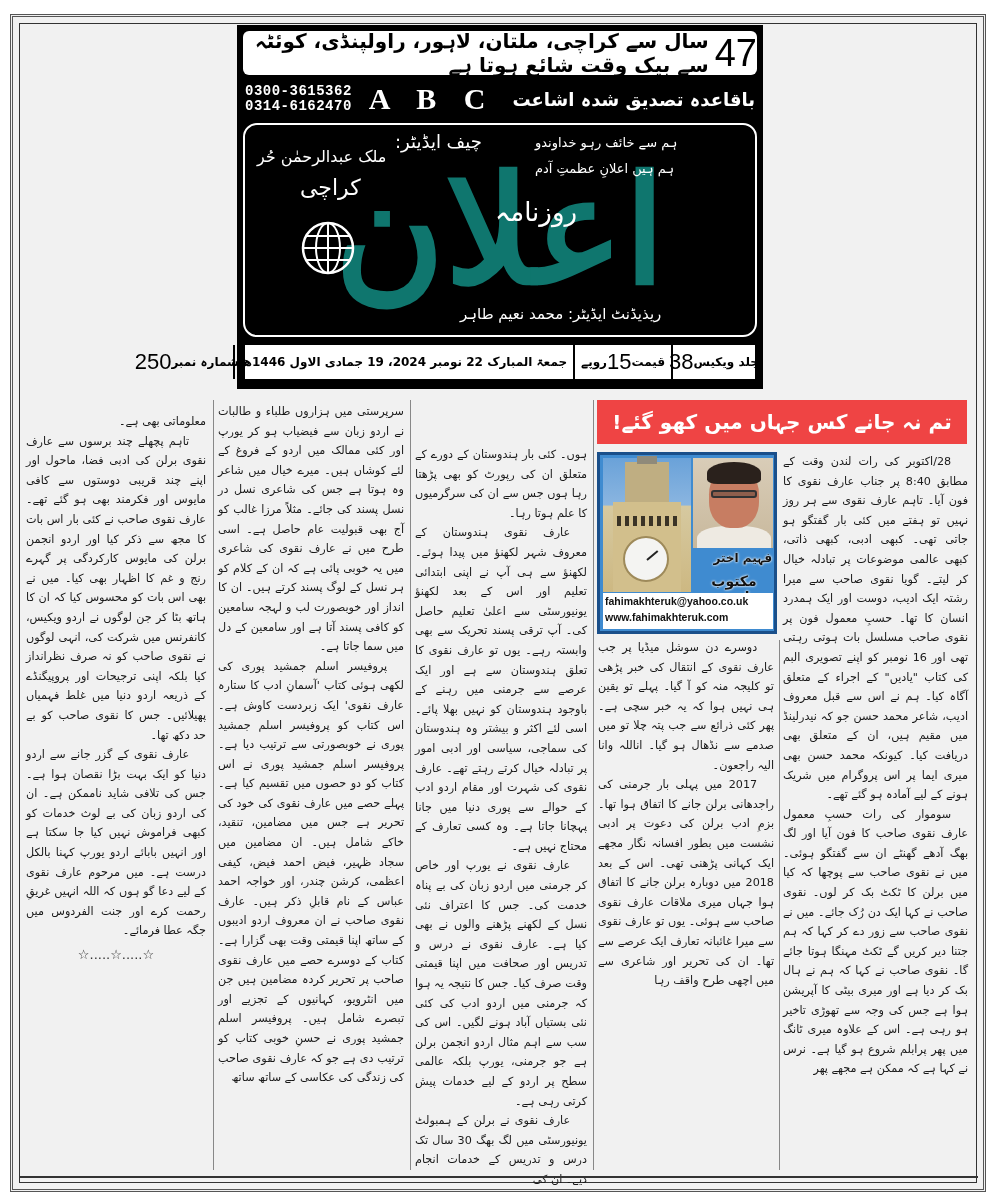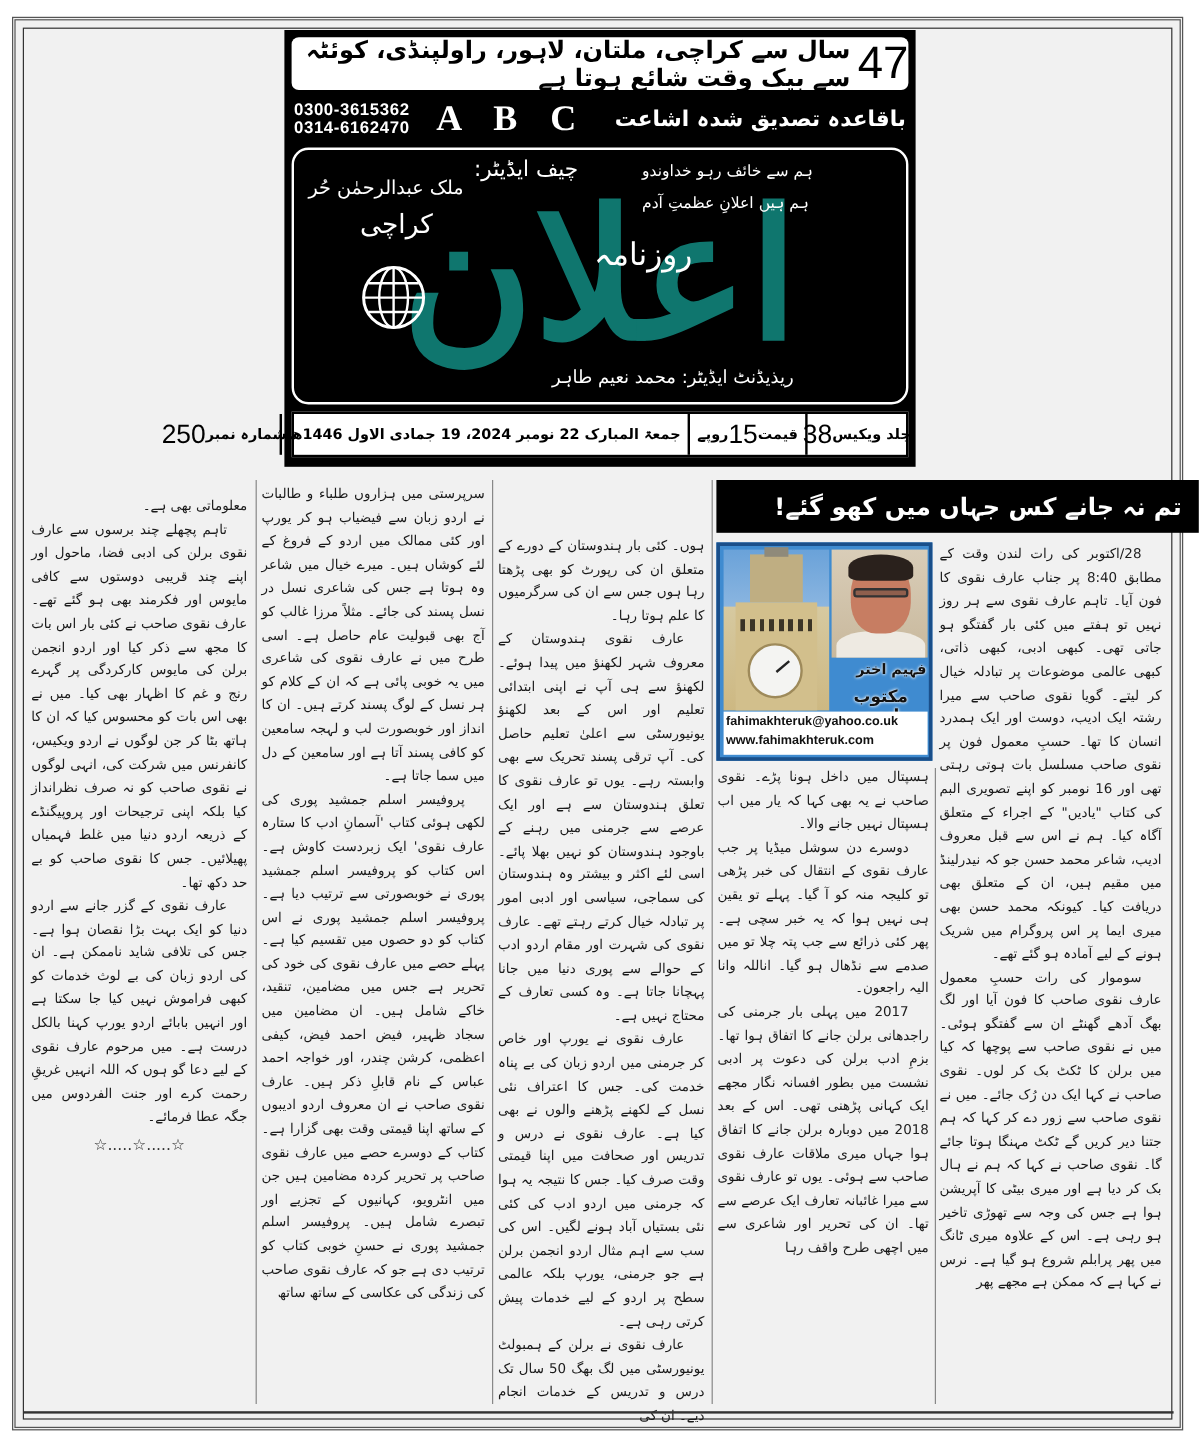--- a/index.html
+++ b/index.html
@@ -5,40 +5,40 @@
   html, body { margin: 0; padding: 0; background: #ffffff; }
   body { width: 999px; height: 1200px; position: relative; overflow: hidden; font-family: "DejaVu Sans", sans-serif; }
   .page-frame { position: absolute; left: 10px; top: 14px; width: 976px; height: 1178px; border: 3px double #555; background: #f1f1f1; box-sizing: border-box; }
   .inner-frame { position: absolute; left: 6px; top: 6px; right: 6px; bottom: 6px; border: 1px solid #333; background: #f1f1f1; }
 
   
   .masthead { position: absolute; left: 237px; top: 25px; width: 526px; height: 364px; background: #000; color: #fff; box-sizing: border-box; }
   .mh-banner { position: absolute; left: 6px; top: 6px; right: 6px; height: 44px; background: #fff; color: #000; border-radius: 6px; display: flex; align-items: center; justify-content: center; direction: rtl; font-size: 20px; font-weight: bold; }
   .mh-banner .big-num { font-size: 38px; font-family: "Liberation Sans", sans-serif; font-weight: normal; margin-left: 6px; }
   .mh-row2 { position: absolute; left: 8px; top: 56px; right: 8px; height: 36px; display: flex; align-items: center; justify-content: space-between; }
-  .phones { font-family: Liberation Sans, sans-serif; font-weight: bold; font-size: 14px; line-height: 15px; letter-spacing: 0.5px; }
+  .phones { font-family: Liberation Mono, monospace; font-weight: bold; font-size: 14px; line-height: 15px; letter-spacing: 0.5px; }
   .abc { font-family: "Liberation Serif", serif; font-size: 30px; font-weight: bold; letter-spacing: 10px; }
   .certified { direction: rtl; font-size: 18px; font-weight: bold; }
   .mh-logo { position: absolute; left: 6px; top: 98px; right: 6px; height: 214px; border: 2px solid #fff; border-radius: 14px; box-sizing: border-box; overflow: hidden; }
   .logo-word { position: absolute; left: 20px; top: 10px; width: 470px; height: 190px; font-family: "DejaVu Serif", serif; font-size: 150px; line-height: 190px; direction: rtl; text-align: center; font-weight: bold; color: #0f766e; letter-spacing: -6px; }
   .chief-label { position: absolute; left: 150px; top: 6px; font-size: 18px; direction: rtl; }
   .chief-name { position: absolute; left: 12px; top: 22px; font-size: 16px; direction: rtl; }
   .motto1 { position: absolute; left: 290px; top: 10px; font-size: 13px; direction: rtl; }
   .motto2 { position: absolute; left: 290px; top: 36px; font-size: 13px; direction: rtl; }
   .roznama { position: absolute; left: 250px; top: 72px; font-size: 26px; direction: rtl; }
   .karachi { position: absolute; left: 55px; top: 50px; font-size: 22px; direction: rtl; }
   .globe { position: absolute; left: 55px; top: 95px; width: 56px; height: 56px; }
   .resident { position: absolute; left: 215px; top: 180px; font-size: 15px; direction: rtl; }
   .mh-info { position: absolute; left: 6px; top: 318px; right: 6px; height: 38px; background: #fff; color: #000; display: flex; direction: rtl; border: 2px solid #000; box-sizing: border-box; }
   .mh-info .cell { border-left: 2px solid #000; display: flex; align-items: center; justify-content: center; padding: 0 6px; font-size: 12px; font-weight: bold; white-space: nowrap; }
   .mh-info .cell:last-child { border-left: none; }
   .mh-info .num { font-family: "Liberation Sans", sans-serif; font-size: 22px; font-weight: normal; }
 
   
-  .article-header { position: absolute; left: 597px; top: 400px; width: 370px; height: 44px; background: #000000; color: #fff; direction: rtl; display: flex; align-items: center; justify-content: center; font-size: 20px; font-weight: bold; padding-left: 33px; }
+  .article-header { position: absolute; left: 597px; top: 400px; width: 370px; height: 44px; background: #ef4444; color: #fff; direction: rtl; display: flex; align-items: center; justify-content: center; font-size: 20px; font-weight: bold; }
   .photo-box { position: absolute; left: 597px; top: 452px; width: 180px; height: 182px; border: 3px solid #1a4f8a; box-sizing: border-box; background: #3f8bd0; overflow: hidden; }
   .tower { position: absolute; left: 3px; top: 3px; width: 88px; height: 134px; background: linear-gradient(180deg,#6aa2d9 0%, #8ab5e0 35%, #d6c9a0 36%, #cdb882 100%); }
   .tower-top { position: absolute; left: 22px; top: 4px; width: 44px; height: 40px; background: #bfae82; }
   .tower-top::before { content: ""; position: absolute; left: 12px; top: -6px; width: 20px; height: 8px; background: #8f8a7a; }
   .tower-body { position: absolute; left: 10px; top: 44px; width: 68px; height: 90px; background: #d2bf8c; }
   .tower-windows { position: absolute; left: 14px; top: 58px; width: 60px; height: 10px; background: repeating-linear-gradient(90deg,#3a3326 0 4px,#d2bf8c 4px 8px); }
   .clock { position: absolute; left: 20px; top: 78px; width: 46px; height: 46px; border-radius: 50%; background: #f4f4f2; border: 2px solid #9e8a5a; box-sizing: border-box; }
   .clock::before { content: ""; position: absolute; left: 21px; top: 8px; width: 2px; height: 14px; background: #222; transform: rotate(50deg); transform-origin: bottom; }
   .portrait { position: absolute; left: 93px; top: 3px; width: 80px; height: 90px; background: linear-gradient(180deg,#d9cdb8,#c8b89c); overflow: hidden; }
   .head { position: absolute; left: 16px; top: 8px; width: 50px; height: 62px; border-radius: 46% 46% 42% 42%; background: #c77d62; }
@@ -138,32 +138,31 @@
 </div>
 
 <div class="col" style="left:783px; top:452px; width:185px;">
   <p>28/اکتوبر کی رات لندن وقت کے مطابق 8:40 پر جناب عارف نقوی کا فون آیا۔ تاہم عارف نقوی سے ہر روز نہیں تو ہفتے میں کئی بار گفتگو ہو جاتی تھی۔ کبھی ادبی، کبھی ذاتی، کبھی عالمی موضوعات پر تبادلہ خیال کر لیتے۔ گویا نقوی صاحب سے میرا رشتہ ایک ادیب، دوست اور ایک ہمدرد انسان کا تھا۔ حسبِ معمول فون پر نقوی صاحب مسلسل بات ہوتی رہتی تھی اور 16 نومبر کو اپنے تصویری البم کی کتاب "یادیں" کے اجراء کے متعلق آگاہ کیا۔ ہم نے اس سے قبل معروف ادیب، شاعر محمد حسن جو کہ نیدرلینڈ میں مقیم ہیں، ان کے متعلق بھی دریافت کیا۔ کیونکہ محمد حسن بھی میری ایما پر اس پروگرام میں شریک ہونے کے لیے آمادہ ہو گئے تھے۔</p>
   <p>سوموار کی رات حسبِ معمول عارف نقوی صاحب کا فون آیا اور لگ بھگ آدھے گھنٹے ان سے گفتگو ہوئی۔ میں نے نقوی صاحب سے پوچھا کہ کیا میں برلن کا ٹکٹ بک کر لوں۔ نقوی صاحب نے کہا ایک دن رُک جائے۔ میں نے نقوی صاحب سے زور دے کر کہا کہ ہم جتنا دیر کریں گے ٹکٹ مہنگا ہوتا جائے گا۔ نقوی صاحب نے کہا کہ ہم نے ہال بک کر دیا ہے اور میری بیٹی کا آپریشن ہوا ہے جس کی وجہ سے تھوڑی تاخیر ہو رہی ہے۔ اس کے علاوہ میری ٹانگ میں پھر پرابلم شروع ہو گیا ہے۔ نرس نے کہا ہے کہ ممکن ہے مجھے پھر</p>
 </div>
 
 <div class="col-rule" style="left:779px; top:640px; height:530px;"></div>
 
 <div class="col" style="left:598px; top:638px; width:176px;">
-  <p class="noindent">ہسپتال میں داخل ہونا پڑے۔ نقوی صاحب نے یہ بھی کہا کہ یار میں اب ہسپتال نہیں جانے والا۔</p>
   <p>دوسرے دن سوشل میڈیا پر جب عارف نقوی کے انتقال کی خبر پڑھی تو کلیجہ منہ کو آ گیا۔ پہلے تو یقین ہی نہیں ہوا کہ یہ خبر سچی ہے۔ پھر کئی ذرائع سے جب پتہ چلا تو میں صدمے سے نڈھال ہو گیا۔ اناللہ وانا الیہ راجعون۔</p>
   <p>2017 میں پہلی بار جرمنی کی راجدھانی برلن جانے کا اتفاق ہوا تھا۔ بزمِ ادب برلن کی دعوت پر ادبی نشست میں بطور افسانہ نگار مجھے ایک کہانی پڑھنی تھی۔ اس کے بعد 2018 میں دوبارہ برلن جانے کا اتفاق ہوا جہاں میری ملاقات عارف نقوی صاحب سے ہوئی۔ یوں تو عارف نقوی سے میرا غائبانہ تعارف ایک عرصے سے تھا۔ ان کی تحریر اور شاعری سے میں اچھی طرح واقف رہا</p>
 </div>
 
 <div class="col-rule" style="left:593px; top:400px; height:770px;"></div>
 
 <div class="col" style="left:415px; top:402px; width:172px;margin-top:43px;">
   <p class="noindent">ہوں۔ کئی بار ہندوستان کے دورے کے متعلق ان کی رپورٹ کو بھی پڑھتا رہا ہوں جس سے ان کی سرگرمیوں کا علم ہوتا رہا۔</p>
   <p>عارف نقوی ہندوستان کے معروف شہر لکھنؤ میں پیدا ہوئے۔ لکھنؤ سے ہی آپ نے اپنی ابتدائی تعلیم اور اس کے بعد لکھنؤ یونیورسٹی سے اعلیٰ تعلیم حاصل کی۔ آپ ترقی پسند تحریک سے بھی وابستہ رہے۔ یوں تو عارف نقوی کا تعلق ہندوستان سے ہے اور ایک عرصے سے جرمنی میں رہنے کے باوجود ہندوستان کو نہیں بھلا پائے۔ اسی لئے اکثر و بیشتر وہ ہندوستان کی سماجی، سیاسی اور ادبی امور پر تبادلہ خیال کرتے رہتے تھے۔ عارف نقوی کی شہرت اور مقام اردو ادب کے حوالے سے پوری دنیا میں جانا پہچانا جاتا ہے۔ وہ کسی تعارف کے محتاج نہیں ہے۔</p>
   <p>عارف نقوی نے یورپ اور خاص کر جرمنی میں اردو زبان کی بے پناہ خدمت کی۔ جس کا اعتراف نئی نسل کے لکھنے پڑھنے والوں نے بھی کیا ہے۔ عارف نقوی نے درس و تدریس اور صحافت میں اپنا قیمتی وقت صرف کیا۔ جس کا نتیجہ یہ ہوا کہ جرمنی میں اردو ادب کی کئی نئی بستیاں آباد ہونے لگیں۔ اس کی سب سے اہم مثال اردو انجمن برلن ہے جو جرمنی، یورپ بلکہ عالمی سطح پر اردو کے لیے خدمات پیش کرتی رہی ہے۔</p>
-  <p>عارف نقوی نے برلن کے ہمبولٹ یونیورسٹی میں لگ بھگ 50 سال تک درس و تدریس کے خدمات انجام دیے۔ ان کی</p>
+  <p>عارف نقوی نے برلن کے ہمبولٹ یونیورسٹی میں لگ بھگ 30 سال تک درس و تدریس کے خدمات انجام دیے۔ ان کی</p>
 </div>
 
 <div class="col-rule" style="left:410px; top:400px; height:770px;"></div>
 
 <div class="col" style="left:218px; top:402px; width:186px;">
   <p class="noindent">سرپرستی میں ہزاروں طلباء و طالبات نے اردو زبان سے فیضیاب ہو کر یورپ اور کئی ممالک میں اردو کے فروغ کے لئے کوشاں ہیں۔ میرے خیال میں شاعر وہ ہوتا ہے جس کی شاعری نسل در نسل پسند کی جائے۔ مثلاً مرزا غالب کو آج بھی قبولیت عام حاصل ہے۔ اسی طرح میں نے عارف نقوی کی شاعری میں یہ خوبی پائی ہے کہ ان کے کلام کو ہر نسل کے لوگ پسند کرتے ہیں۔ ان کا انداز اور خوبصورت لب و لہجہ سامعین کو کافی پسند آتا ہے اور سامعین کے دل میں سما جاتا ہے۔</p>
   <p>پروفیسر اسلم جمشید پوری کی لکھی ہوئی کتاب 'آسمانِ ادب کا ستارہ عارف نقوی' ایک زبردست کاوش ہے۔ اس کتاب کو پروفیسر اسلم جمشید پوری نے خوبصورتی سے ترتیب دیا ہے۔ پروفیسر اسلم جمشید پوری نے اس کتاب کو دو حصوں میں تقسیم کیا ہے۔ پہلے حصے میں عارف نقوی کی خود کی تحریر ہے جس میں مضامین، تنقید، خاکے شامل ہیں۔ ان مضامین میں سجاد ظہیر، فیض احمد فیض، کیفی اعظمی، کرشن چندر، اور خواجہ احمد عباس کے نام قابلِ ذکر ہیں۔ عارف نقوی صاحب نے ان معروف اردو ادیبوں کے ساتھ اپنا قیمتی وقت بھی گزارا ہے۔ کتاب کے دوسرے حصے میں عارف نقوی صاحب پر تحریر کردہ مضامین ہیں جن میں انٹرویو، کہانیوں کے تجزیے اور تبصرے شامل ہیں۔ پروفیسر اسلم جمشید پوری نے حسنِ خوبی کتاب کو ترتیب دی ہے جو کہ عارف نقوی صاحب کی زندگی کی عکاسی کے ساتھ ساتھ</p>
 </div>
 
 <div class="col-rule" style="left:213px; top:400px; height:770px;"></div>

